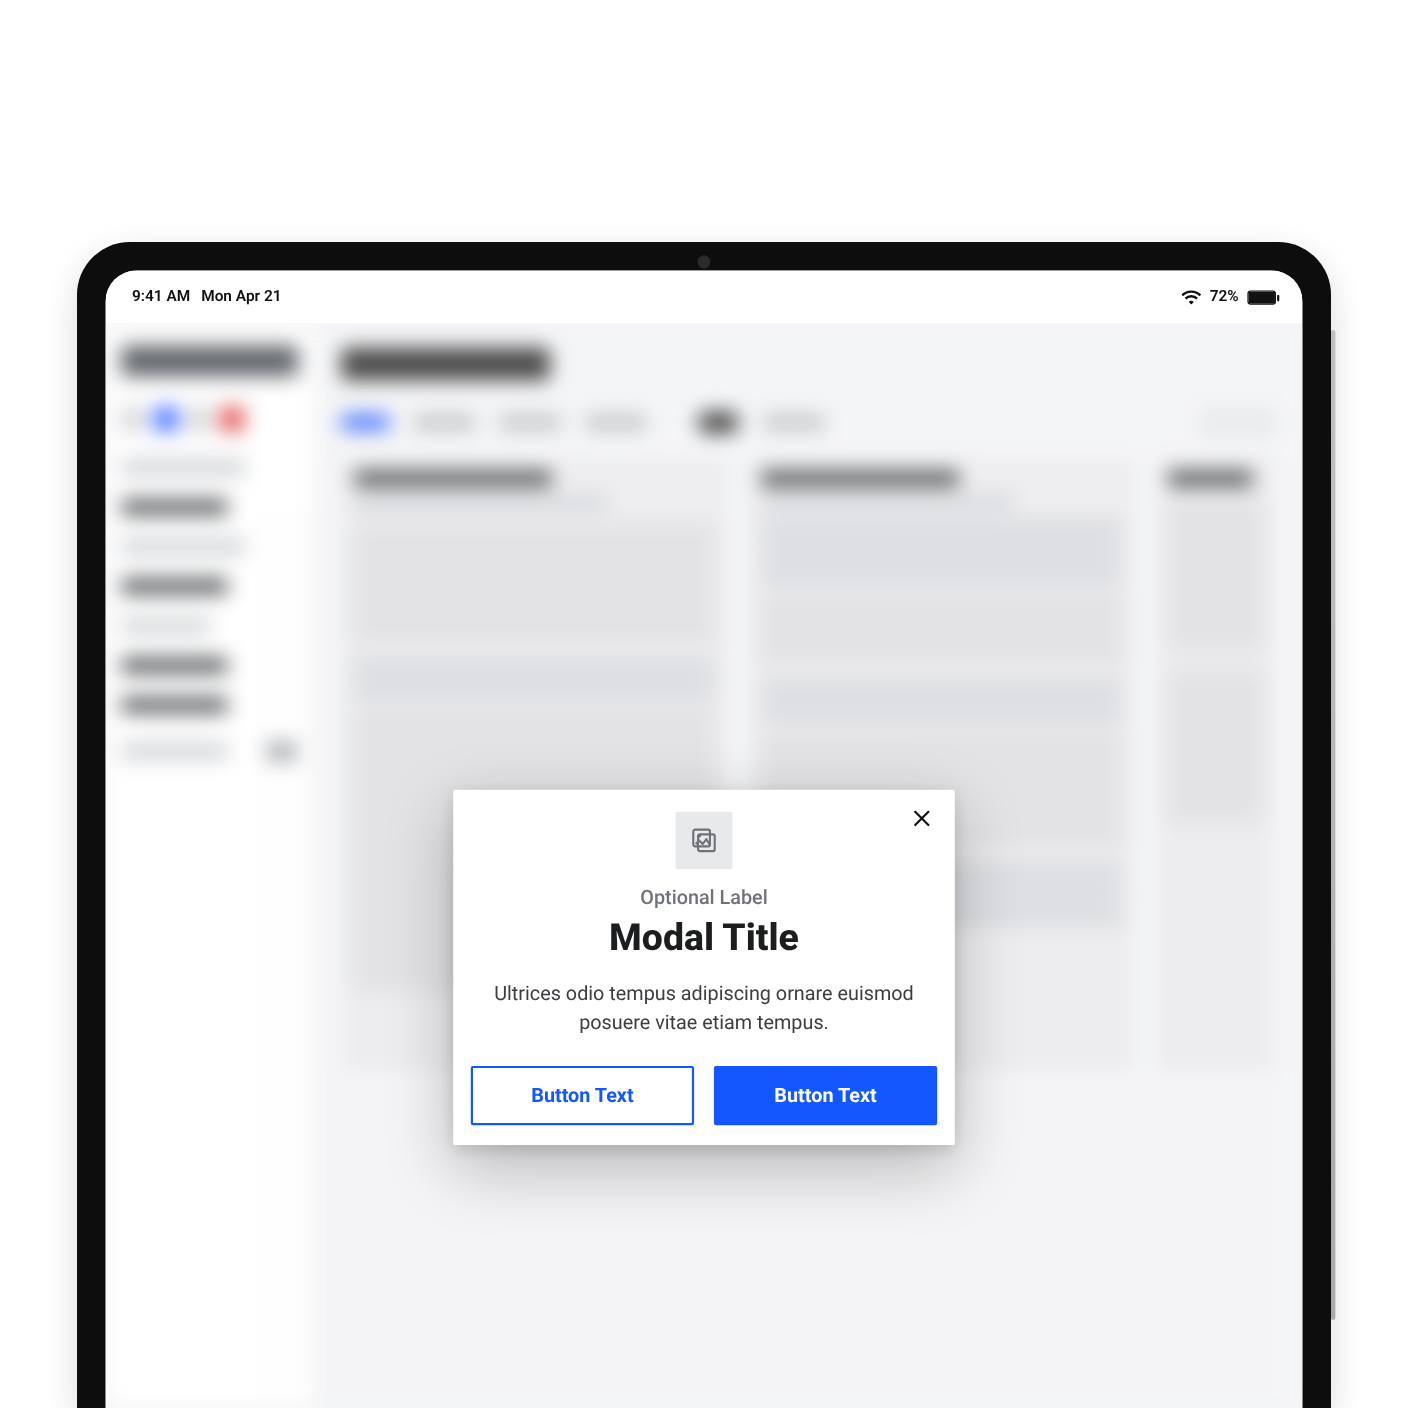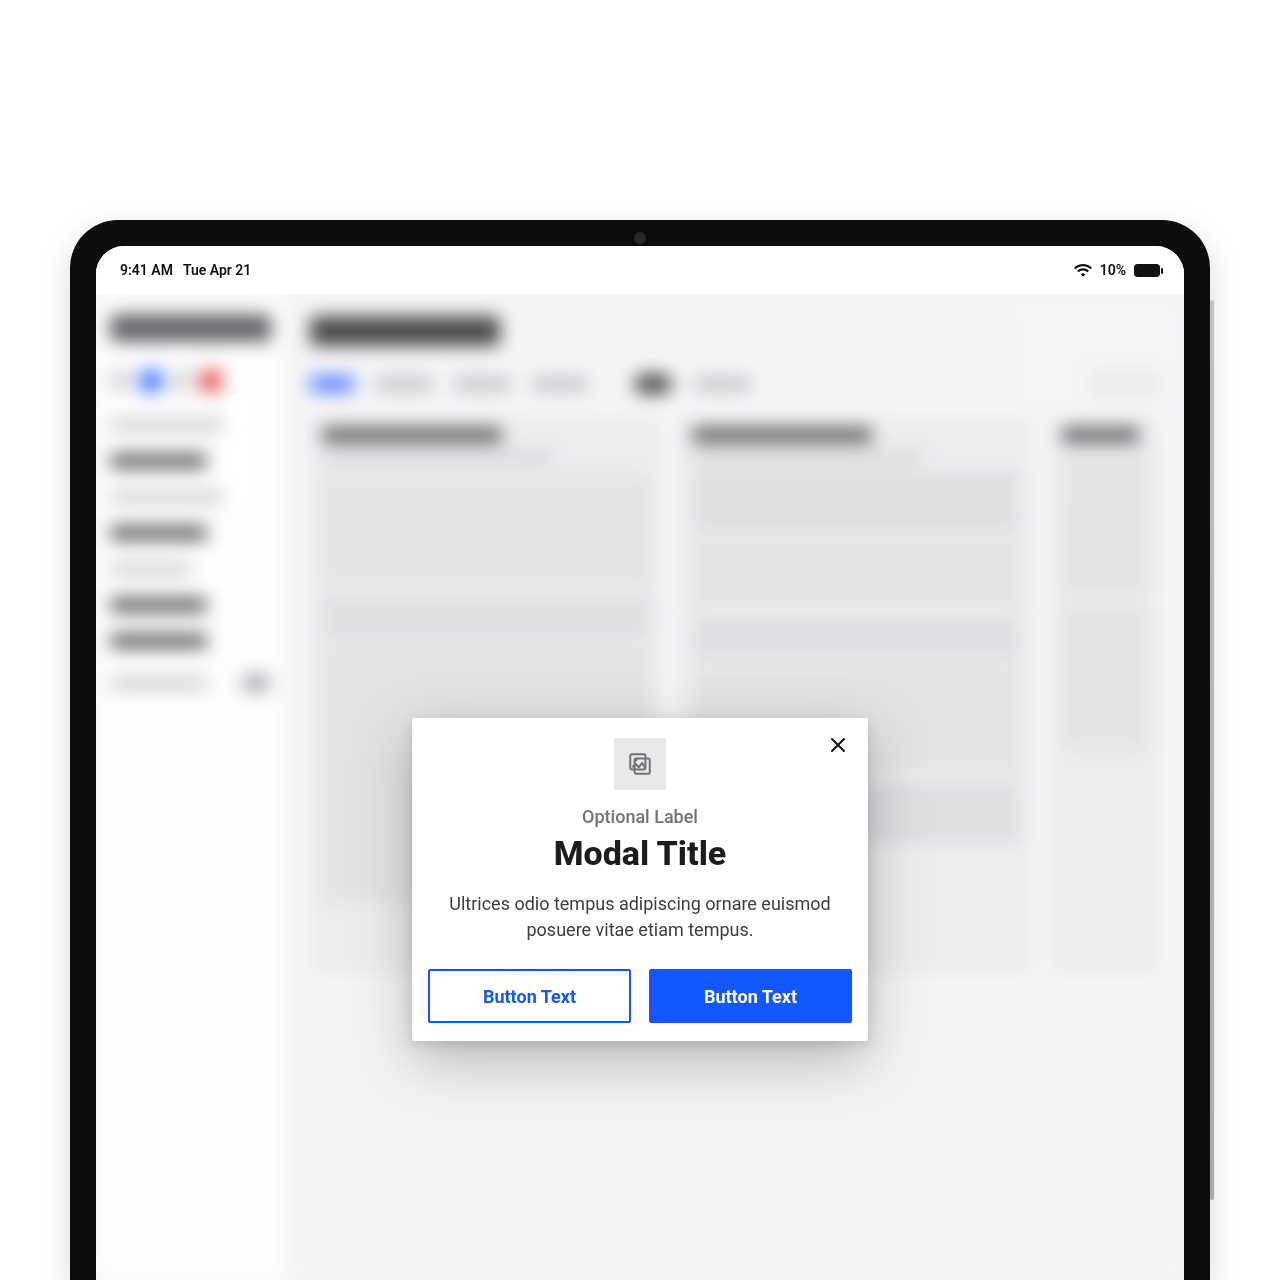--- a/index.html
+++ b/index.html
@@ -183,29 +183,29 @@
 <body>
 
 <div class="canvas">
   <div class="device">
     <div class="camera"></div>
     <div class="screen">
 
       <div class="status-bar">
         <div class="status-left">
           <span>9:41 AM</span>
-          <span>Tue Apr 21</span>
+          <span>Mon Apr 21</span>
         </div>
         <div class="status-right">
           <span class="wifi-icon">
             <svg width="18" height="14" viewBox="0 0 24 18">
               <path d="M12 18l-3-3a4.2 4.2 0 0 1 6 0l-3 3zM4 10a11.3 11.3 0 0 1 16 0l-2 2a8.5 8.5 0 0 0-12 0l-2-2zM0 6a17 17 0 0 1 24 0l-2 2a14.1 14.1 0 0 0-20 0L0 6z" fill="#111"></path>
             </svg>
           </span>
-          <span>10%</span>
+          <span>72%</span>
           <span class="battery"></span>
         </div>
       </div>
 
       <div class="backdrop">
         <div class="app-blur" aria-hidden="true">
           <div class="sidebar">
             <div class="brand"></div>
             <div class="pills">
                 <div class="pill"></div>

